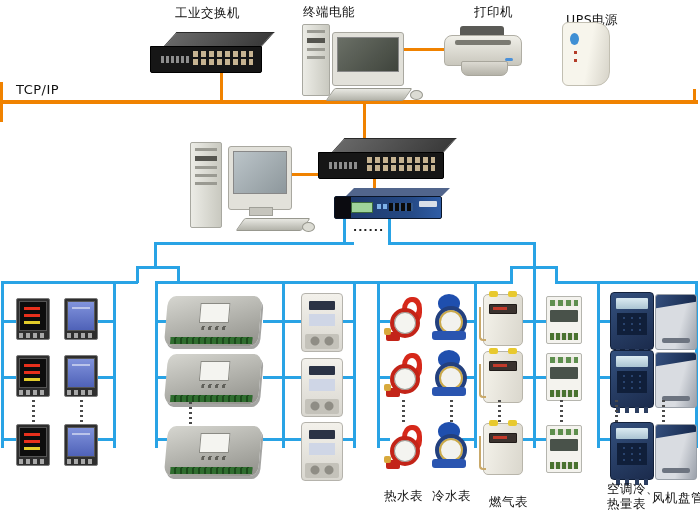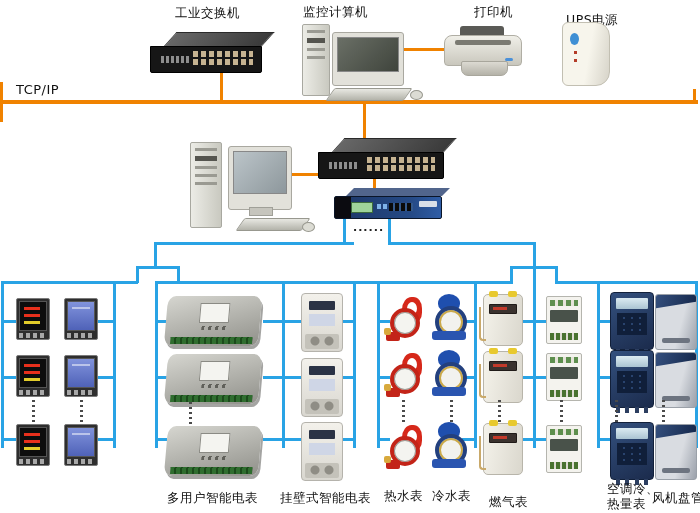--- a/index.html
+++ b/index.html
@@ -237,21 +237,21 @@
 
   <div class="lbl" style="left:175px;top:5px">工业交换机</div>
   <div class="sw" style="left:150px;top:32px;width:112px">
     <div class="sw-top"></div>
     <div class="sw-front">
       <div class="sw-ports"></div>
       <div class="sw-lights"></div>
     </div>
   </div>
 
-  <div class="lbl" style="left:303px;top:4px">监控计算机</div>
+  <div class="lbl" style="left:303px;top:4px">终端电能</div>
   <div class="tw" style="left:302px;top:24px;width:26px;height:70px">
     <i></i>
       <i class="dk"></i>
       <i></i>
       <i></i>
   </div>
   <div class="mon dark" style="left:332px;top:32px;width:72px;height:54px">
     <div class="scr"></div>
   </div>
   <div class="kb" style="left:330px;top:88px;width:76px"></div>
@@ -342,38 +342,36 @@
       <div class="mu-scr"></div>
       <div class="mu-led"></div>
       <div class="mu-term"></div>
     </div>
   <div class="mu" style="left:166px;top:426px">
       <div class="mu-scr"></div>
       <div class="mu-led"></div>
       <div class="mu-term"></div>
     </div>
   <i class="vd" style="left:189px;top:402px"></i>
-  <div class="lbl" style="left:167px;top:490px">多用户智能电表</div>
 
   <div class="wm" style="left:301px;top:293px">
       <div class="wm-lcd"></div>
       <div class="wm-tag"></div>
       <div class="wm-cov"></div>
     </div>
   <div class="wm" style="left:301px;top:358px">
       <div class="wm-lcd"></div>
       <div class="wm-tag"></div>
       <div class="wm-cov"></div>
     </div>
   <div class="wm" style="left:301px;top:422px">
       <div class="wm-lcd"></div>
       <div class="wm-tag"></div>
       <div class="wm-cov"></div>
     </div>
-  <div class="lbl" style="left:280px;top:490px">挂壁式智能电表</div>
 
   <div class="hw" style="left:386px;top:297px">
       <i class="hw-handle"></i>
       <i class="hw-dial"></i>
       <i class="hw-pipe"></i>
     </div>
   <div class="hw" style="left:386px;top:353px">
       <i class="hw-handle"></i>
       <i class="hw-dial"></i>
       <i class="hw-pipe"></i>

